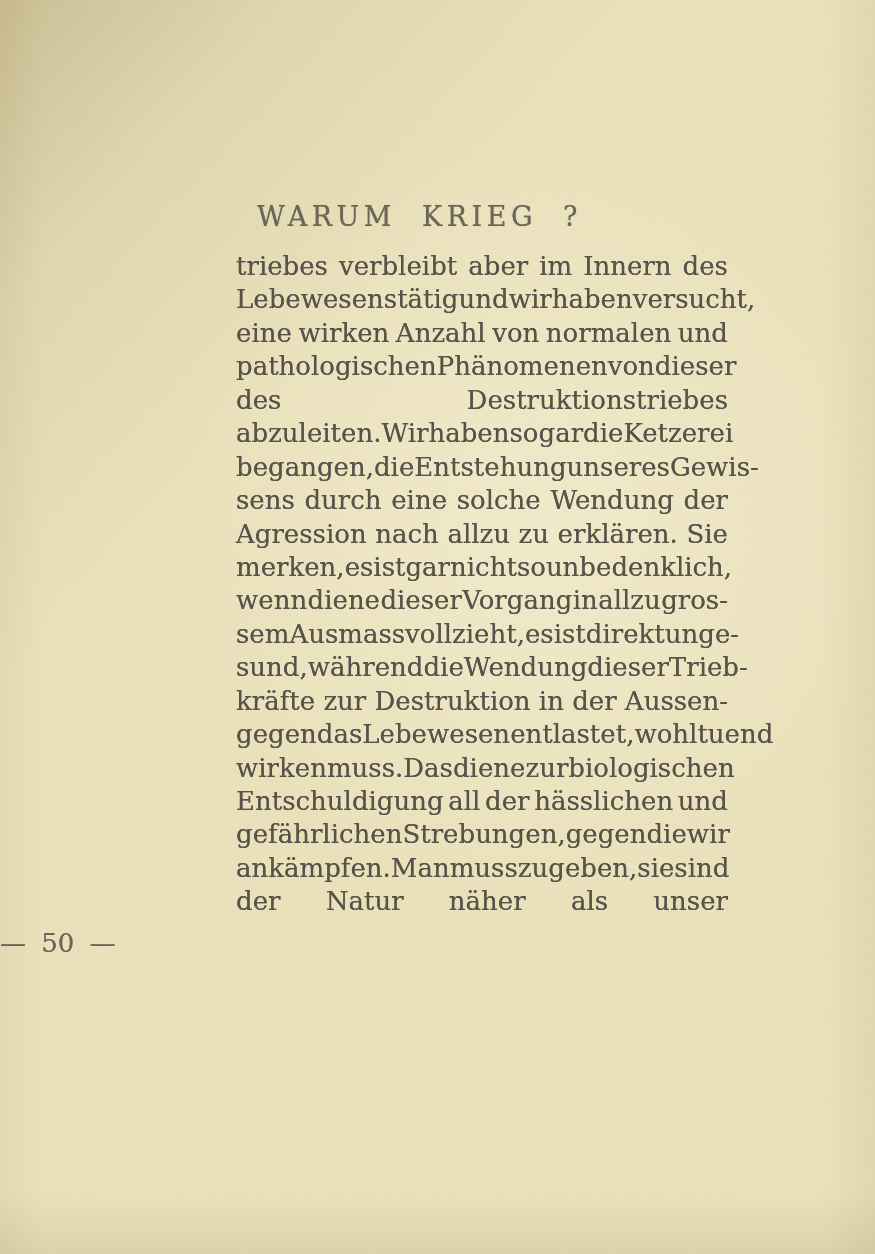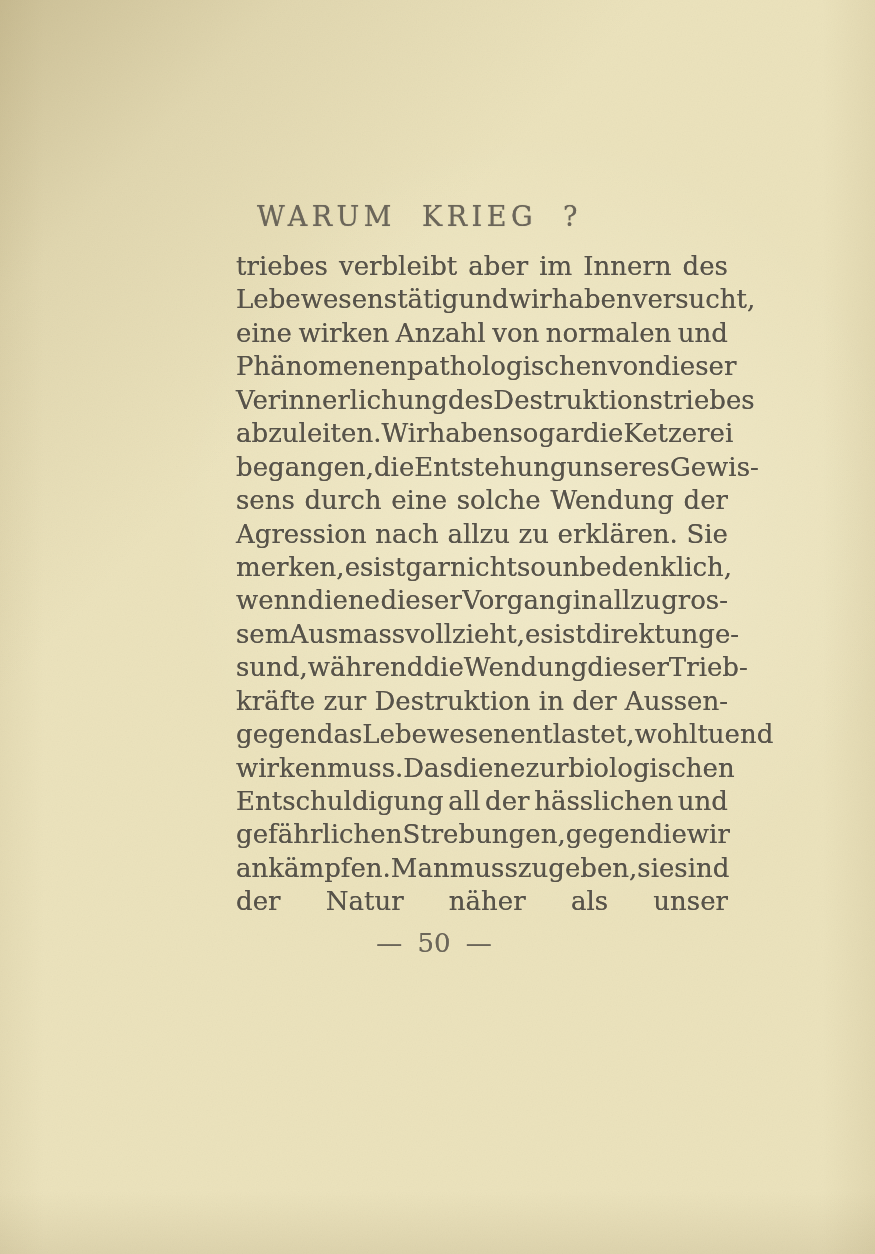--- a/index.html
+++ b/index.html
@@ -63,21 +63,21 @@
     align-items: baseline;
     height: 33.45px;
     white-space: nowrap;
   }
   .line span { display: inline-block; }
   .page-number {
     position: absolute;
     top: 928px;
     left: 0;
     width: 868px; 
-    text-align: center;
+    text-align: left;
     font-size: 26px;
     word-spacing: 7px;
     color: var(--ink-light);
     text-shadow: 0 0 0.6px rgba(100,95,82,0.75);
   }
 </style>
 </head>
 <body>
 
 <div class="scan">
@@ -113,27 +113,26 @@
       </div>
       <div class="line">
         <span>eine</span>
         <span>wirken</span>
         <span>Anzahl</span>
         <span>von</span>
         <span>normalen</span>
         <span>und</span>
       </div>
       <div class="line">
+        <span>pathologischen</span>
         <span>Phänomenen</span>
-        <span>pathologischen</span>
         <span>von</span>
         <span>dieser</span>
       </div>
       <div class="line">
-        <span>Verinnerlichung</span>
         <span>des</span>
         <span>Destruktionstriebes</span>
       </div>
       <div class="line">
         <span>abzuleiten.</span>
         <span>Wir</span>
         <span>haben</span>
         <span>sogar</span>
         <span>die</span>
         <span>Ketzerei</span>

